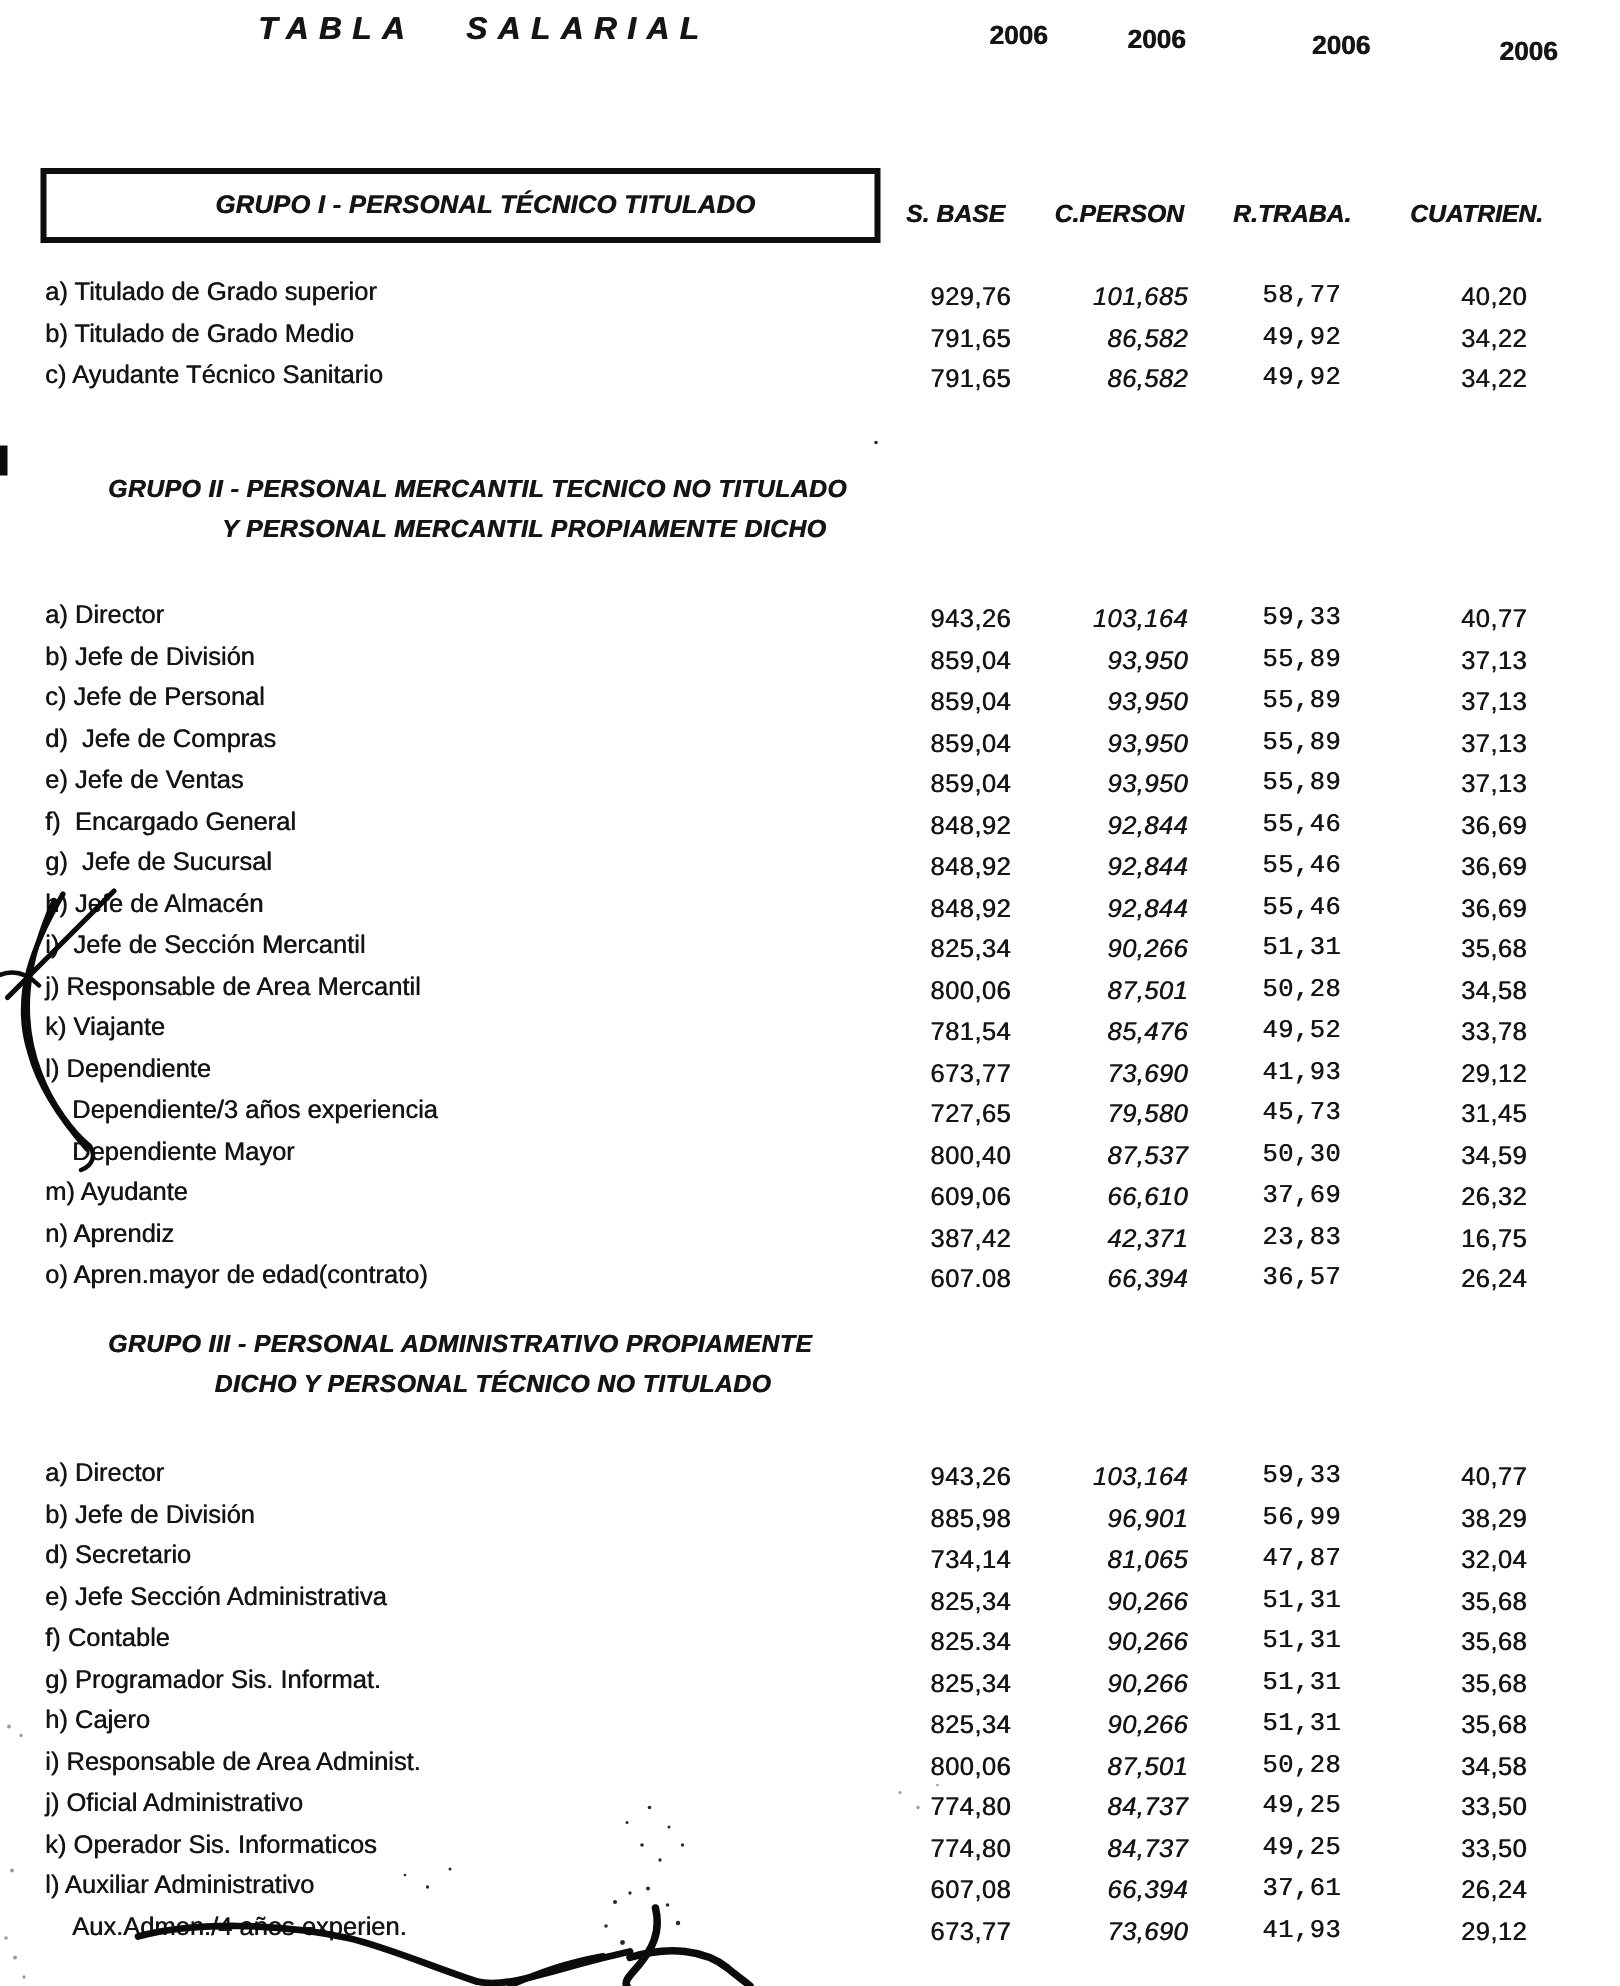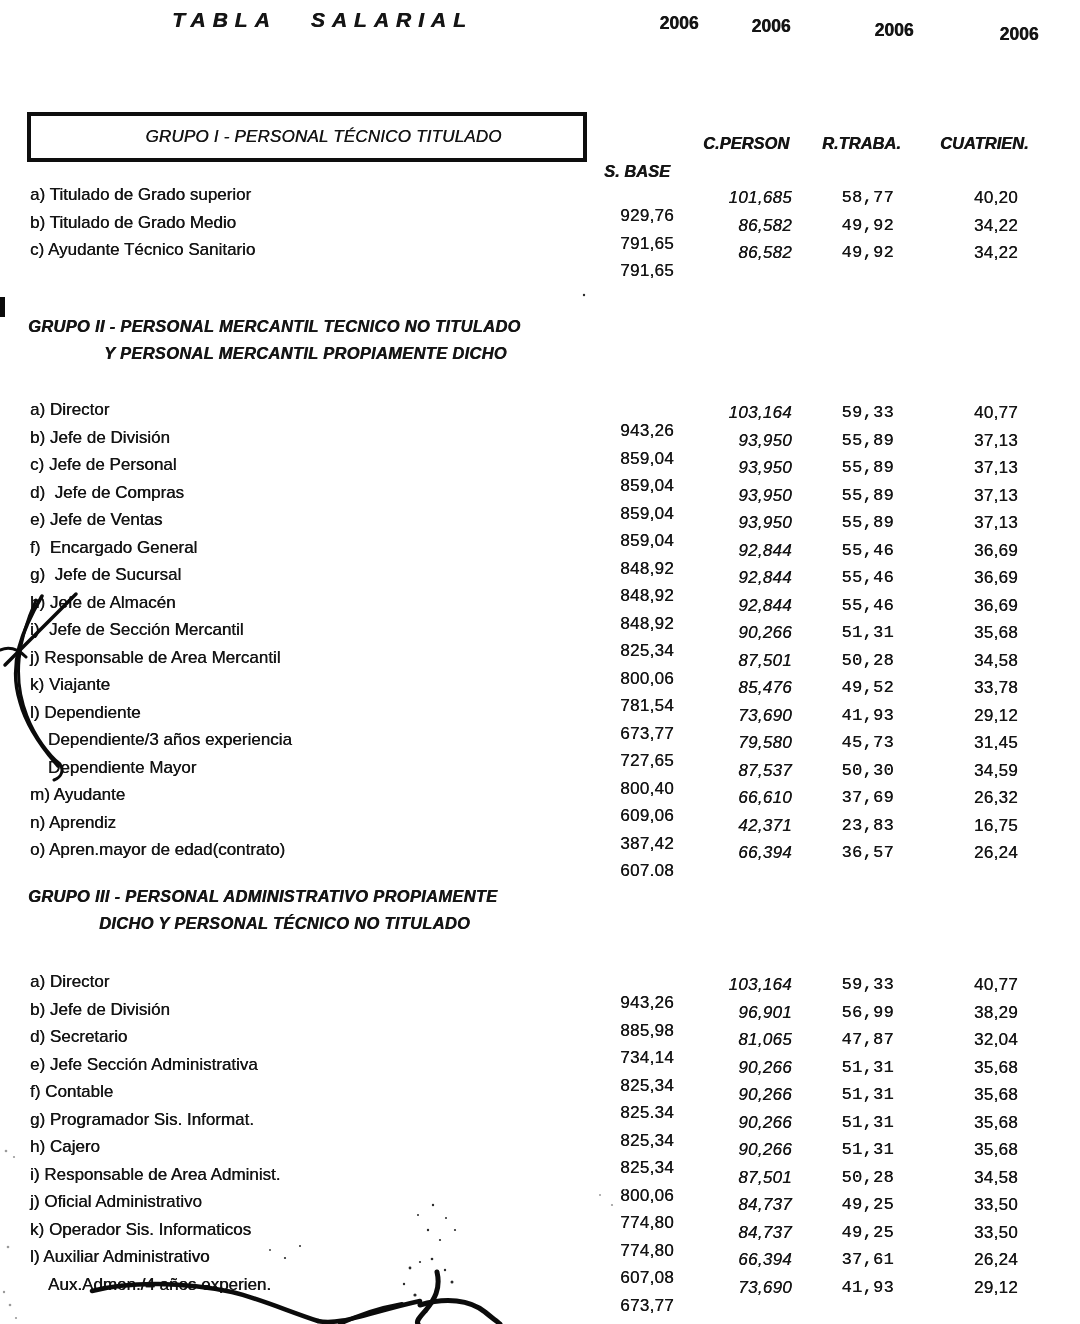--- a/index.html
+++ b/index.html
@@ -21,46 +21,46 @@
     position:absolute; width:62px; text-align:center;
     font-weight:bold; font-size:17.5px;
     text-shadow:0.4px 0 0 currentColor;
   }
   .g1box {
     position:absolute; left:27px; top:112px; width:560px; height:50px;
     border:4px solid #0e0e0e;
     display:flex; align-items:center; justify-content:center;
   }
   .g1box .g1title {
-    font-style:italic; font-weight:normal; font-size:17px;
+    font-style:italic; font-weight:bold; font-size:17px;
     letter-spacing:0.2px; text-shadow:0.4px 0 0 currentColor;margin-left:33px;
   }
   .colhead {
     position:absolute; top:134px;
     font-style:italic; font-weight:bold; font-size:16.5px;
     text-shadow:0.4px 0 0 currentColor;
   }
   .ghead {
     position:absolute;
     font-style:italic; font-weight:bold; font-size:16.5px;
-    letter-spacing:0.3px; text-shadow:0.4px 0 0 currentColor;
+    letter-spacing:0.3px; text-shadow:0.4px 0 0 currentColor;margin-left:44px;
   }
   .rows { position:absolute; left:0; width:1080px; }
   .row { position:relative; height:27.5px; }
   .row .label {
     position:absolute; left:30px; top:2px;
     font-size:17px; white-space:pre;
     text-shadow:0.35px 0 0 currentColor;
   }
   .row.indent .label { left:48px; }
   .val {
     position:absolute; top:5px; font-size:17px; text-align:right;
     letter-spacing:0.3px; text-shadow:0.35px 0 0 currentColor;
   }
-  .v0 { left:548px; width:126px;margin-top:18px; }
+  .v0 { left:548px; width:126px; }
   .v1 { left:678px; width:114px;font-style:italic; }
   .v2 { left:794px; width:100px;font-family:Liberation Mono, monospace; }
   .v3 { left:906px; width:112px; }
   svg.overlay {
     position:absolute; left:0; top:0; width:1080px; height:1324px;
     pointer-events:none;
   }
   svg.overlay path { fill:none; stroke:#0b0b0b; stroke-linecap:round; }
 </style>
 </head>
@@ -69,21 +69,21 @@
 <div class="doc-title">TABLA SALARIAL</div>
 <div class="year" style="left:648px; top:13px;">2006</div>
 <div class="year" style="left:740px; top:16px;">2006</div>
 <div class="year" style="left:863px; top:20px;">2006</div>
 <div class="year" style="left:988px; top:24px;">2006</div>
 
 <div class="g1box">
   <span class="g1title">GRUPO I - PERSONAL TÉCNICO TITULADO</span>
 </div>
 
-<div class="colhead" style="left:604px;margin-top:28px;">S. BASE</div>
+<div class="colhead" style="left:604px;">S. BASE</div>
 <div class="colhead" style="left:703px;">C.PERSON</div>
 <div class="colhead" style="left:822px;">R.TRABA.</div>
 <div class="colhead" style="left:940px;">CUATRIEN.</div>
 
 <div class="ghead" style="left:28px; top:317px;">GRUPO II - PERSONAL MERCANTIL TECNICO NO TITULADO</div>
 <div class="ghead" style="left:104px; top:344px;">Y PERSONAL MERCANTIL PROPIAMENTE DICHO</div>
 
 <div class="ghead" style="left:28px; top:887px;">GRUPO III - PERSONAL ADMINISTRATIVO PROPIAMENTE</div>
 <div class="ghead" style="left:99px; top:914px;">DICHO Y PERSONAL TÉCNICO NO TITULADO</div>
 

